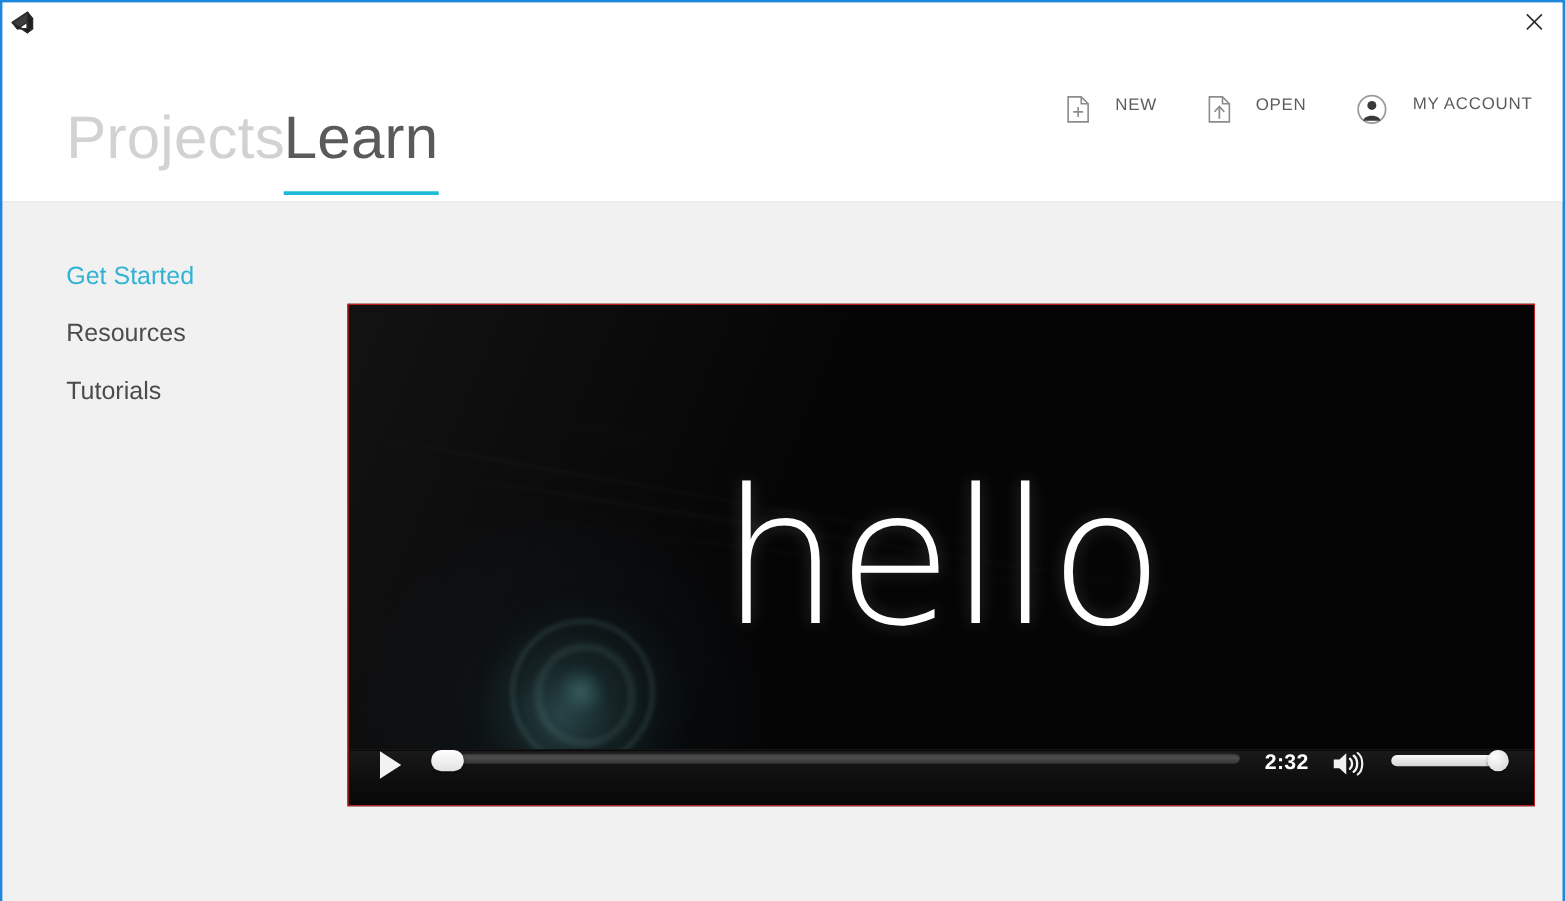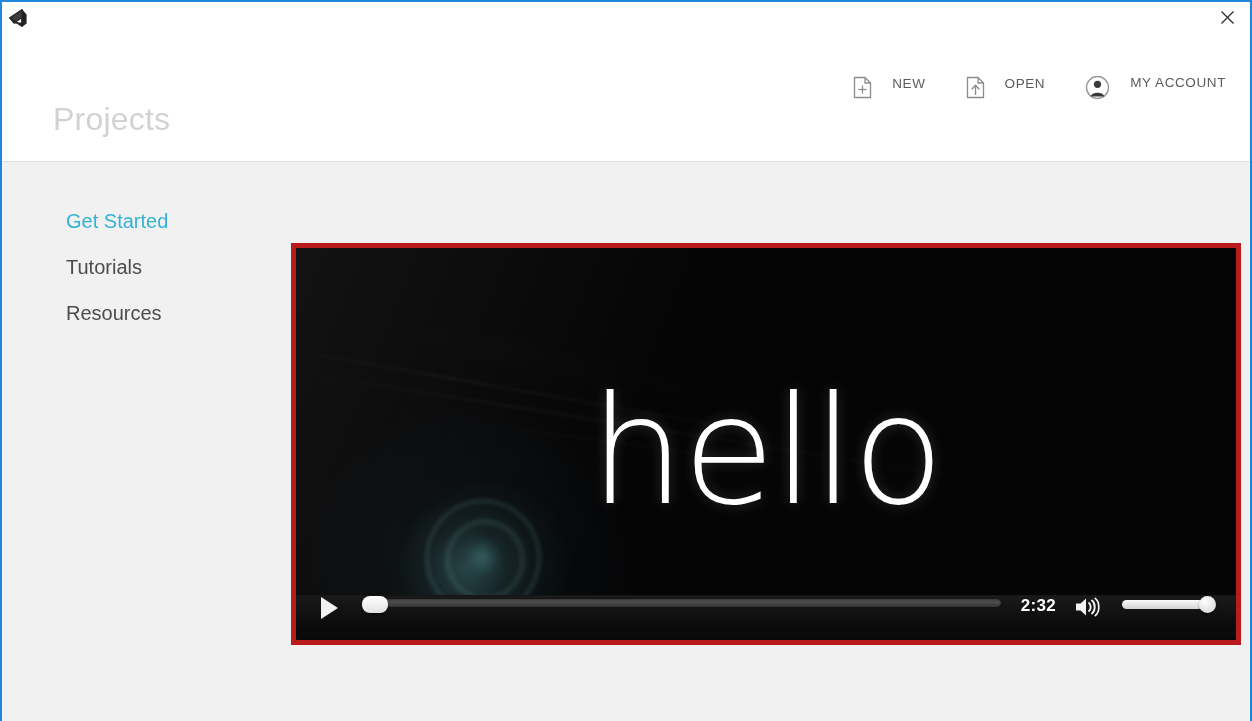--- a/index.html
+++ b/index.html
@@ -59,21 +59,21 @@
     left: 0; top: 30px;
     width: 1248px;
     height: 130px;
     background: #ffffff;
     border-bottom: 1px solid #e3e3e3;
     box-sizing: border-box;
   }
   .main-tab {
     position: absolute;
     bottom: 0;
-    font-size: 32px;
+    font-size: 48px;
     font-weight: 400;
     letter-spacing: 0.2px;
     color: #d2d2d2;
     padding-bottom: 26px;
     cursor: pointer;
     line-height: 1;
     white-space: nowrap;
     margin-top: 12px;
   }
   .main-tab.active { color: #5a5a5a; }
@@ -111,21 +111,21 @@
     font-size: 13.5px;
     letter-spacing: 0.6px;
     color: #5c5c5c;
     white-space: nowrap;
   }
   .header-action .action-icon { display:flex; align-items:center; }
 
   
   #content {
     position: absolute;
-    left: 13px; top: 161px;
+    left: 0; top: 161px;
     width: 1172px;
     height: 558px;
     background: #f1f1f1;
   }
 
   
   #sidebar {
     position: absolute;
     left: 0; top: 0;
     width: 276px;
@@ -144,21 +144,21 @@
   .sidebar-item.active { color: #32B3D4; }
 
   
   #video-panel {
     position: absolute;
     left: 276px;
     top: 80px;
     width: 950px;
     height: 402px;
     background: #050505;
-    border: 5px solid #b91c1c;
+    border: 1px solid #b91c1c;
     box-sizing: border-box;
     overflow: hidden;
   }
   #video-stage {
     position: absolute;
     inset: 0;
     background:
       radial-gradient(circle at 18% 82%, rgba(60,120,125,0.28) 0%, rgba(30,70,75,0.10) 9%, rgba(0,0,0,0) 20%),
       radial-gradient(circle at 18% 82%, rgba(120,190,195,0.16) 0%, rgba(0,0,0,0) 5%),
       linear-gradient(112deg, rgba(255,255,255,0.055) 0%, rgba(255,255,255,0.0) 38%),
@@ -330,20 +330,24 @@
     </div>
   </div>
 
   <div id="header">
 
     <div id="tab-projects" class="main-tab">
       <span>Projects</span>
       <span class="tab-underline"></span>
     </div>
 
+    <div id="tab-learn" class="main-tab active">
+      <span>Learn</span>
+      <span class="tab-underline"></span>
+    </div>
 
     <div id="header-actions">
 
       <div class="header-action">
         <span class="action-icon">
           <svg width="19" height="23" viewBox="0 0 19 23">
             <path d="M1.5 1.5 H12 L17.5 7 V21.5 H1.5 Z" fill="none" stroke="#8c8c8c" stroke-width="1.3"></path>
             <path d="M12 1.5 V7 H17.5" fill="none" stroke="#8c8c8c" stroke-width="1.3"></path>
             <line x1="9.5" y1="9.5" x2="9.5" y2="17.5" stroke="#8c8c8c" stroke-width="1.3"></line>
             <line x1="5.5" y1="13.5" x2="13.5" y2="13.5" stroke="#8c8c8c" stroke-width="1.3"></line>
@@ -378,24 +382,24 @@
     </div>
   </div>
 
   <div id="content">
 
     <div id="sidebar">
       <div class="sidebar-item active">
         <span>Get Started</span>
       </div>
       <div class="sidebar-item">
+        <span>Resources</span>
+      </div>
+      <div class="sidebar-item">
         <span>Tutorials</span>
-      </div>
-      <div class="sidebar-item">
-        <span>Resources</span>
       </div>
     </div>
 
     <div id="video-panel">
 
       <div id="video-stage">
         <div class="streak" id="streak-4"></div>
         <div class="streak" id="streak-1"></div>
         <div class="streak" id="streak-2"></div>
         <div class="streak" id="streak-3"></div>

